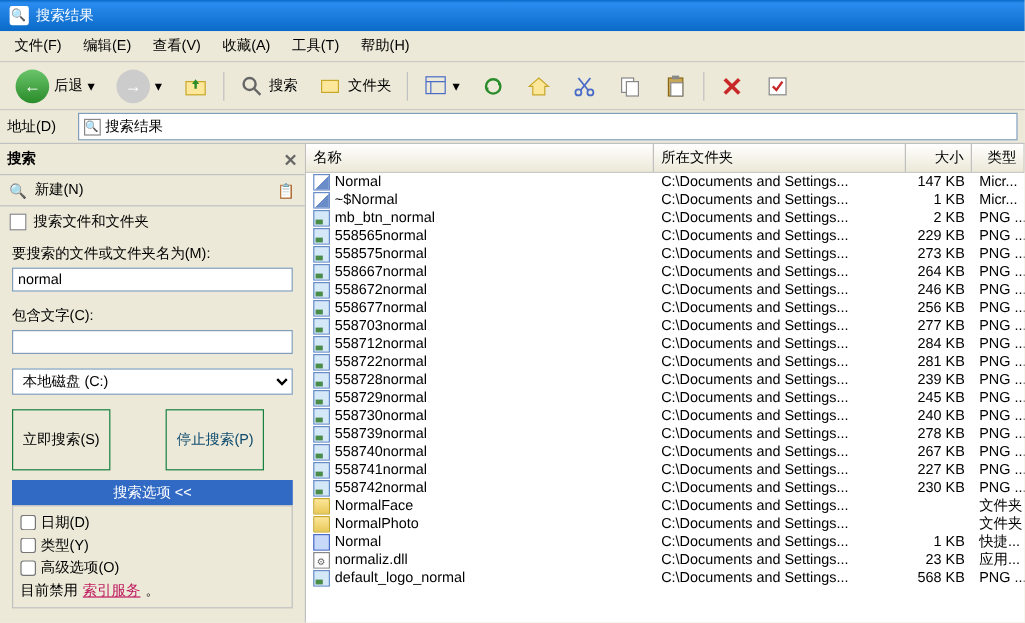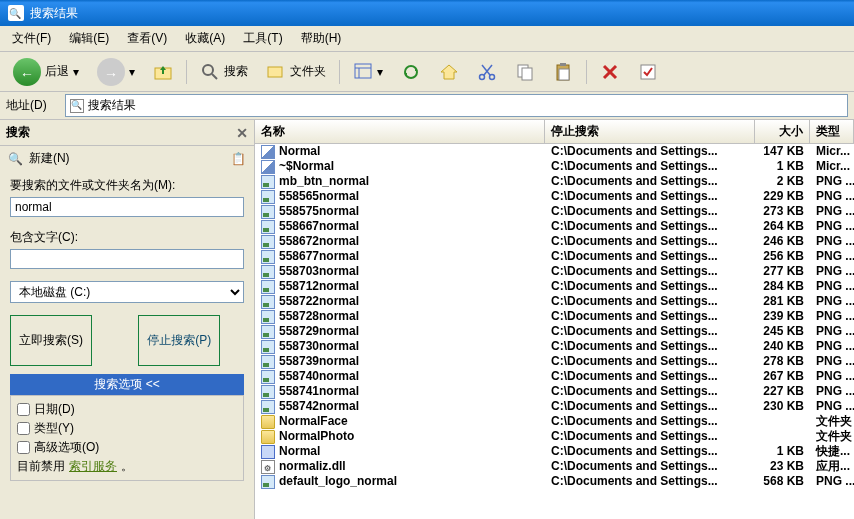--- a/index.html
+++ b/index.html
@@ -21,42 +21,42 @@
 .side-hdr { background: #ece9d8; padding: 4px 6px; display: flex; justify-content: space-between; align-items: center; border-bottom: 1px solid #c0c0c0; font-weight: bold; }
 .side-row { padding: 4px 8px; display: flex; align-items: center; gap: 6px; }
 .side-section { padding: 6px 10px; }
 .side-label { margin-bottom: 3px; }
 .side-input, .side-select { width: 100%; border: 1px solid #7f9db9; padding: 2px 4px; background: #fff; }
 .side-btn { border: 1px solid #15803d; background: #ece9d8; padding: 16px 8px; margin-right: 4px; }
 .side-btn.disabled { color: #0c4a6e; margin-left: 39px; }
 .opt-header { background: #316ac5; color: #fff; padding: 2px 6px; text-align: center; }
 .opt-body { border: 1px solid #c0c0c0; padding: 4px 6px; }
 .opt-item { display: flex; align-items: center; gap: 4px; padding: 1px 0; }
-.content { flex: 1; background: #fff; display: flex; flex-direction: column; overflow: hidden; font-weight: bold; }
+.content { flex: 1; background: #fff; display: flex; flex-direction: column; overflow: hidden; }
 .col-headers { display: flex; border-bottom: 1px solid #c0c0c0; background: #ece9d8; }
 .col-headers > div { padding: 3px 6px; border-right: 1px solid #c0c0c0; background: linear-gradient(to bottom, #fff, #ece9d8); }
 .col-name { flex: 0 0 290px; }
 .col-folder { flex: 0 0 210px; }
 .col-size { flex: 0 0 55px; text-align: right; }
-.col-type { flex: 1; }
+.col-type { flex: 1; text-align: right; }
 .file-list { flex: 1; overflow-y: auto; }
 .file-row { display: flex; padding: 0 0; line-height: 15px; }
 .file-row > div { padding: 0 6px; white-space: nowrap; overflow: hidden; text-overflow: clip; }
 .file-name-cell { flex: 0 0 290px; display: flex; align-items: center; gap: 4px; }
 .file-icon { width: 14px; height: 14px; flex-shrink: 0; display: inline-block; }
 .icon-doc { background: linear-gradient(135deg, #fff 50%, #6a8cc8 50%); border: 1px solid #6a8cc8; }
 .icon-png { background: #d4e8f8; border: 1px solid #6a8cc8; position: relative; }
 .icon-png::after { content: ""; position: absolute; bottom: 1px; left: 1px; width: 6px; height: 4px; background: #4a8c4a; }
 .icon-folder { background: linear-gradient(to bottom, #fce79a, #e8c858); border: 1px solid #c8a828; border-radius: 1px; }
 .icon-dll { background: #fff; border: 1px solid #888; position: relative; }
 .icon-dll::before { content: "⚙"; position: absolute; font-size: 8px; left: 2px; top: 0; color: #666; }
 .icon-exe { background: #c8d8f8; border: 1px solid #4a6cc8; }
 .close-x { cursor: pointer; font-size: 14px; color: #666; }
 svg.tb-icon { width: 20px; height: 20px; }
-.underline-link { color: #4d7c0f; text-decoration: underline; cursor: pointer; }
+.underline-link { color: #be185d; text-decoration: underline; cursor: pointer; }
 .mini-icon { width: 14px; height: 14px; display: inline-block; }
 </style>
 </head>
 <body>
 
 <div class="titlebar">
   <span class="icon">🔍</span>
   <span>搜索结果</span>
 </div>
 
@@ -168,20 +168,24 @@
   <div class="sidebar">
     <div class="side-hdr">
       <span>搜索</span>
       <span class="close-x">✕</span>
     </div>
     <div class="side-row">
       <span>🔍</span>
       <span>新建(N)</span>
       <span style="margin-left:auto">📋</span>
     </div>
+    <div class="side-row" style="border-top:1px solid #c0c0c0;">
+      <span class="mini-icon" style="background:#fff;border:1px solid #888;"></span>
+      <span>搜索文件和文件夹</span>
+    </div>
     <div class="side-section">
       <div class="side-label">要搜索的文件或文件夹名为(M):</div>
       <input class="side-input" value="normal" style="">
     </div>
     <div class="side-section">
       <div class="side-label">包含文字(C):</div>
       <input class="side-input" value="" style="">
     </div>
     <div class="side-section">
       <select class="side-select">
@@ -213,21 +217,21 @@
             <span>。</span>
         </div>
       </div>
     </div>
 
   </div>
 
   <div class="content">
     <div class="col-headers">
       <div class="col-name">名称</div>
-      <div class="col-folder">停止搜索</div>
+      <div class="col-folder">所在文件夹</div>
       <div class="col-size">大小</div>
       <div class="col-type">类型</div>
     </div>
     <div class="file-list" id="file-list">
         <div class="file-row">
           <div class="file-name-cell">
             <span class="file-icon icon-doc"></span>
             <span>Normal</span>
           </div>
           <div class="col-folder">C:\Documents and Settings...</div>

